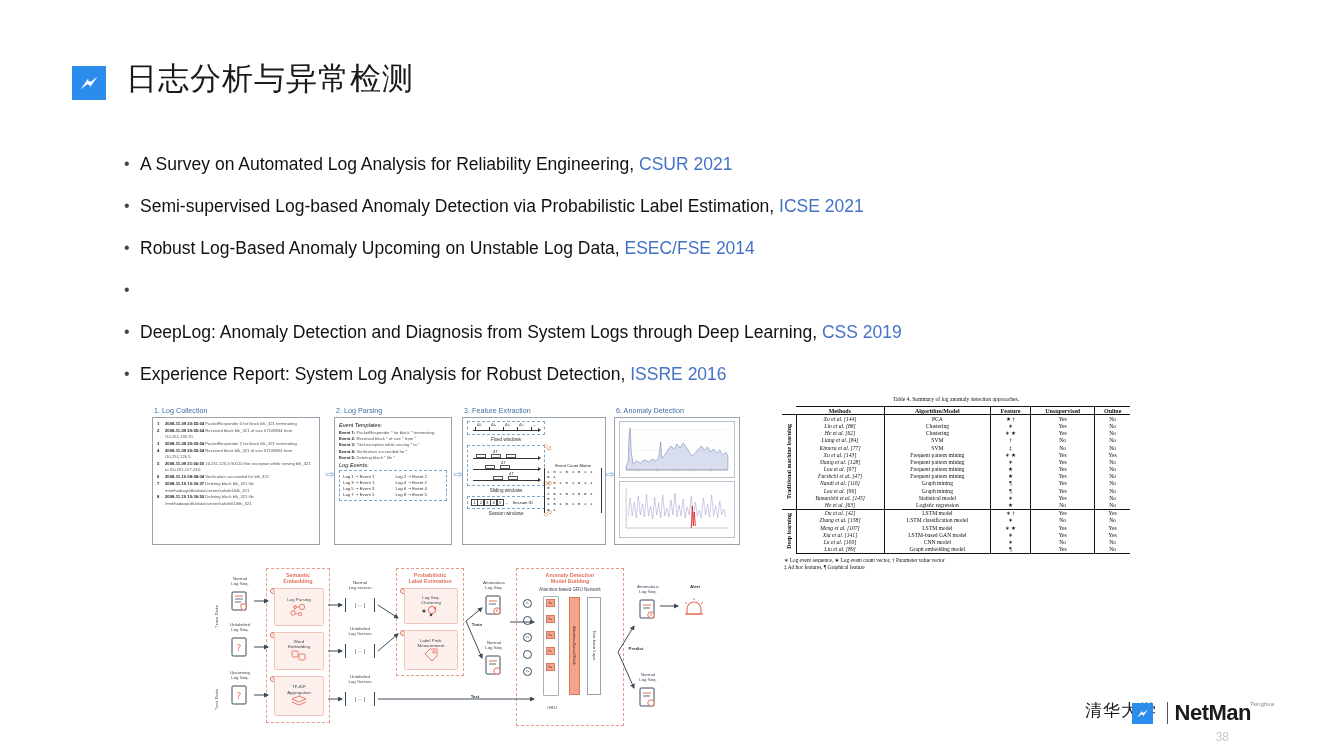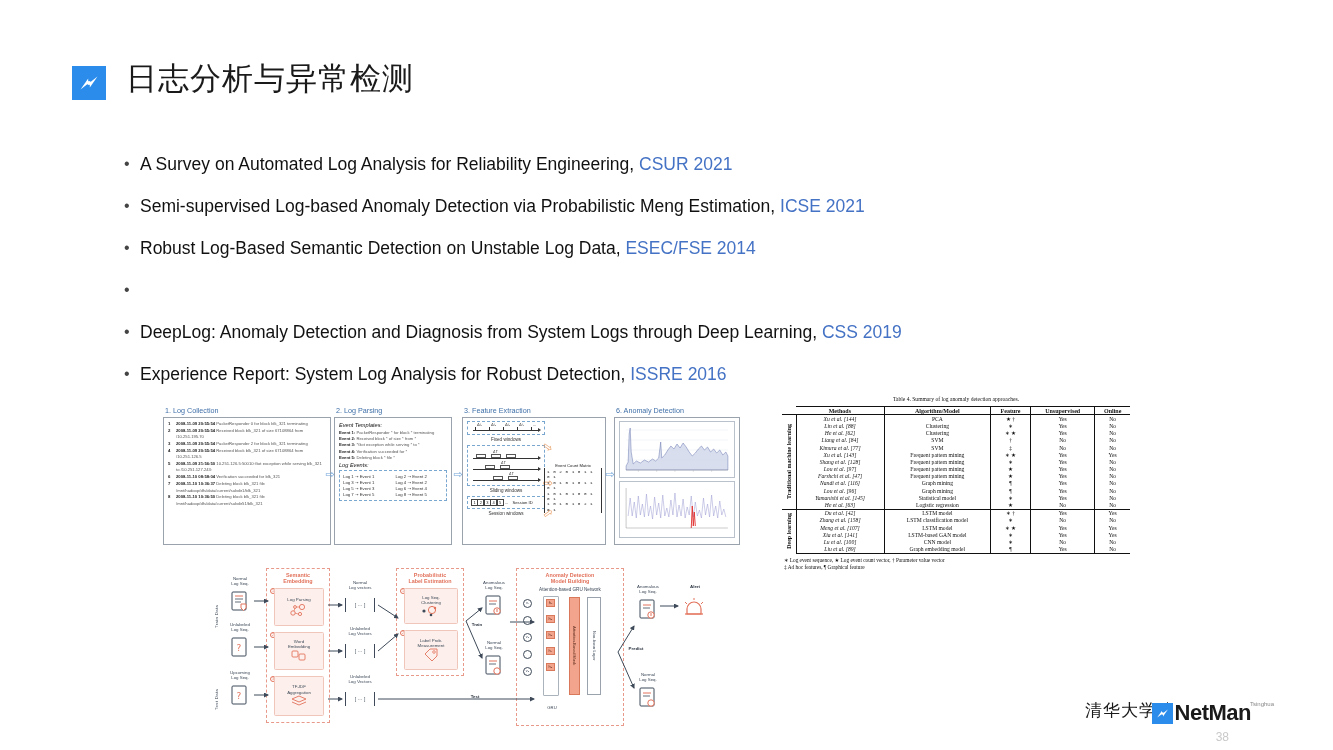--- a/index.html
+++ b/index.html
@@ -60,21 +60,21 @@
   .panel-title {
     color:#3f6fa8; font-size:7.2px; margin:0 0 2px 2px;
     font-family:"Liberation Sans",sans-serif;
   }
   .panel-box {
     border:0.8px solid #9aa3ad; background:#fff;
     width:100%; height:128px; padding:3px 4px; overflow:hidden;
   }
 
   
-  #panel-log-collection { left:15px; width:168px; }
+  #panel-log-collection { left:4px; width:168px; }
   .log-line { display:flex; margin-bottom:0.6px; line-height:6.3px; }
   .log-idx { width:8px; flex:0 0 8px; font-weight:bold; font-size:4.3px; }
   .log-ts { font-weight:bold; white-space:nowrap; }
   .log-msg { color:#555; }
   .log-body { flex:1; }
 
   
   #panel-log-parsing { left:186px; width:118px; }
   .sec-label { font-style:italic; font-size:5.6px; margin:1px 0 1.5px 0; color:#111; }
   .tmpl-line { line-height:6px; margin-bottom:0.4px; }
@@ -193,21 +193,21 @@
     position:absolute; right:176px; bottom:28px;
     font-size:17px; color:#1a1a1a; font-family:"DejaVu Sans", sans-serif;
     letter-spacing:1px; white-space:nowrap;
   }
   #footer-divider { position:absolute; right:165px; bottom:26px; width:1px; height:22px; background:#555; }
   #netman-logo { position:absolute; right:58px; bottom:24px; display:flex; align-items:center; }
   #netman-mark {
     width:21px; height:21px; background:#2b8cec;
     display:flex; align-items:center; justify-content:center; margin-right:2px;
   }
-  #netman-text { font-size:22px; font-weight:bold; color:#1a1a1a; letter-spacing:-0.5px; }
+  #netman-text { font-size:22px; font-weight:bold; color:#1a1a1a; letter-spacing:-0.5px;padding-left:20px; }
   #netman-sup { font-size:6px; color:#888; position:relative; top:-9px; left:-1px; }
   #page-number {
     position:absolute; right:104px; bottom:6px;
     font-size:12px; color:#c9c9c9;
   }
 </style>
 </head>
 <body>
 
 <div id="header">
@@ -225,25 +225,25 @@
 
 </div>
 
 <div id="bullets">
   <div class="bullet-row">
     <span class="bullet-dot">•</span>
     <span class="bullet-text"><span>A Survey on Automated Log Analysis for Reliability Engineering, </span><span class="venue">CSUR 2021</span></span>
   </div>
   <div class="bullet-row">
     <span class="bullet-dot">•</span>
-    <span class="bullet-text"><span>Semi-supervised Log-based Anomaly Detection via Probabilistic Meng Estimation, </span><span class="venue">ICSE 2021</span></span>
+    <span class="bullet-text"><span>Semi-supervised Log-based Anomaly Detection via Probabilistic Label Estimation, </span><span class="venue">ICSE 2021</span></span>
   </div>
   <div class="bullet-row">
     <span class="bullet-dot">•</span>
-    <span class="bullet-text"><span>Robust Log-Based Semantic Detection on Unstable Log Data, </span><span class="venue">ESEC/FSE 2014</span></span>
+    <span class="bullet-text"><span>Robust Log-Based Anomaly Upcoming on Unstable Log Data, </span><span class="venue">ESEC/FSE 2014</span></span>
   </div>
   <div class="bullet-row">
     <span class="bullet-dot">•</span>
   </div>
   <div class="bullet-row">
     <span class="bullet-dot">•</span>
     <span class="bullet-text"><span>DeepLog: Anomaly Detection and Diagnosis from System Logs through Deep Learning, </span><span class="venue">CSS 2019</span></span>
   </div>
   <div class="bullet-row">
     <span class="bullet-dot">•</span>

